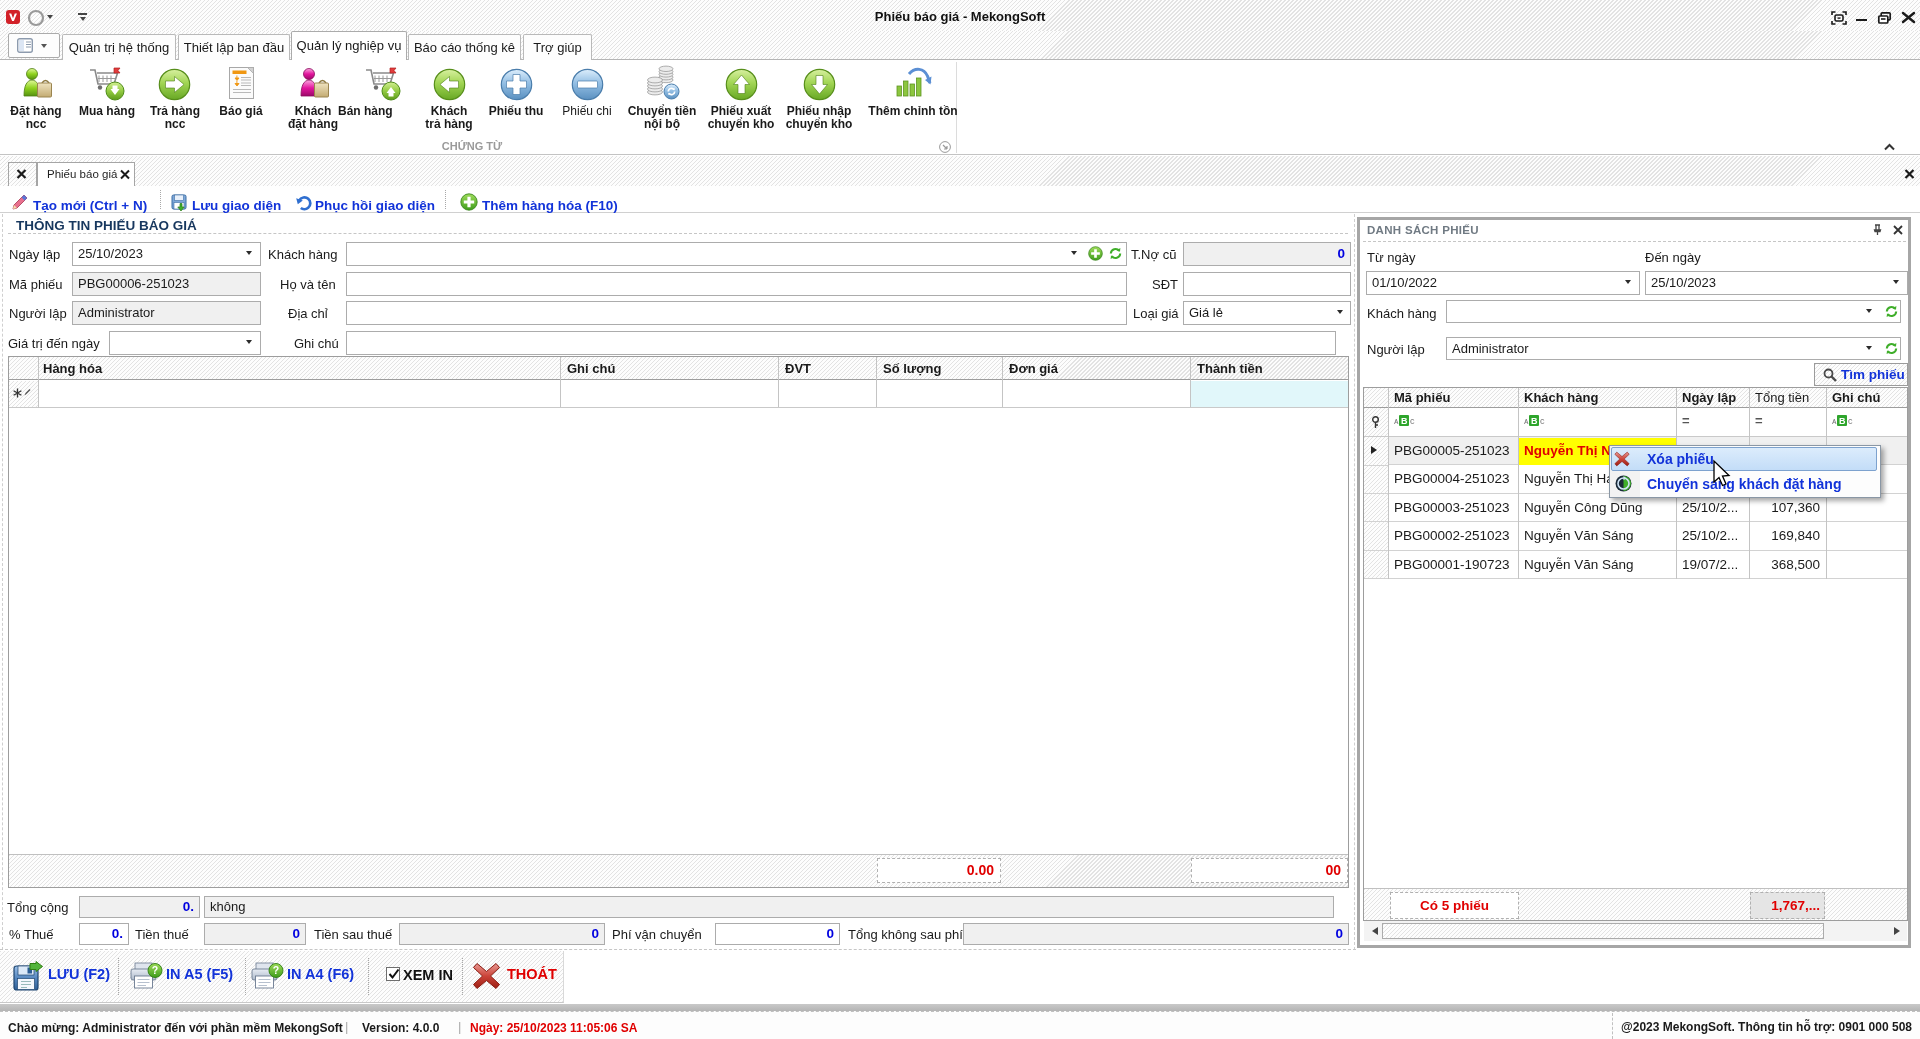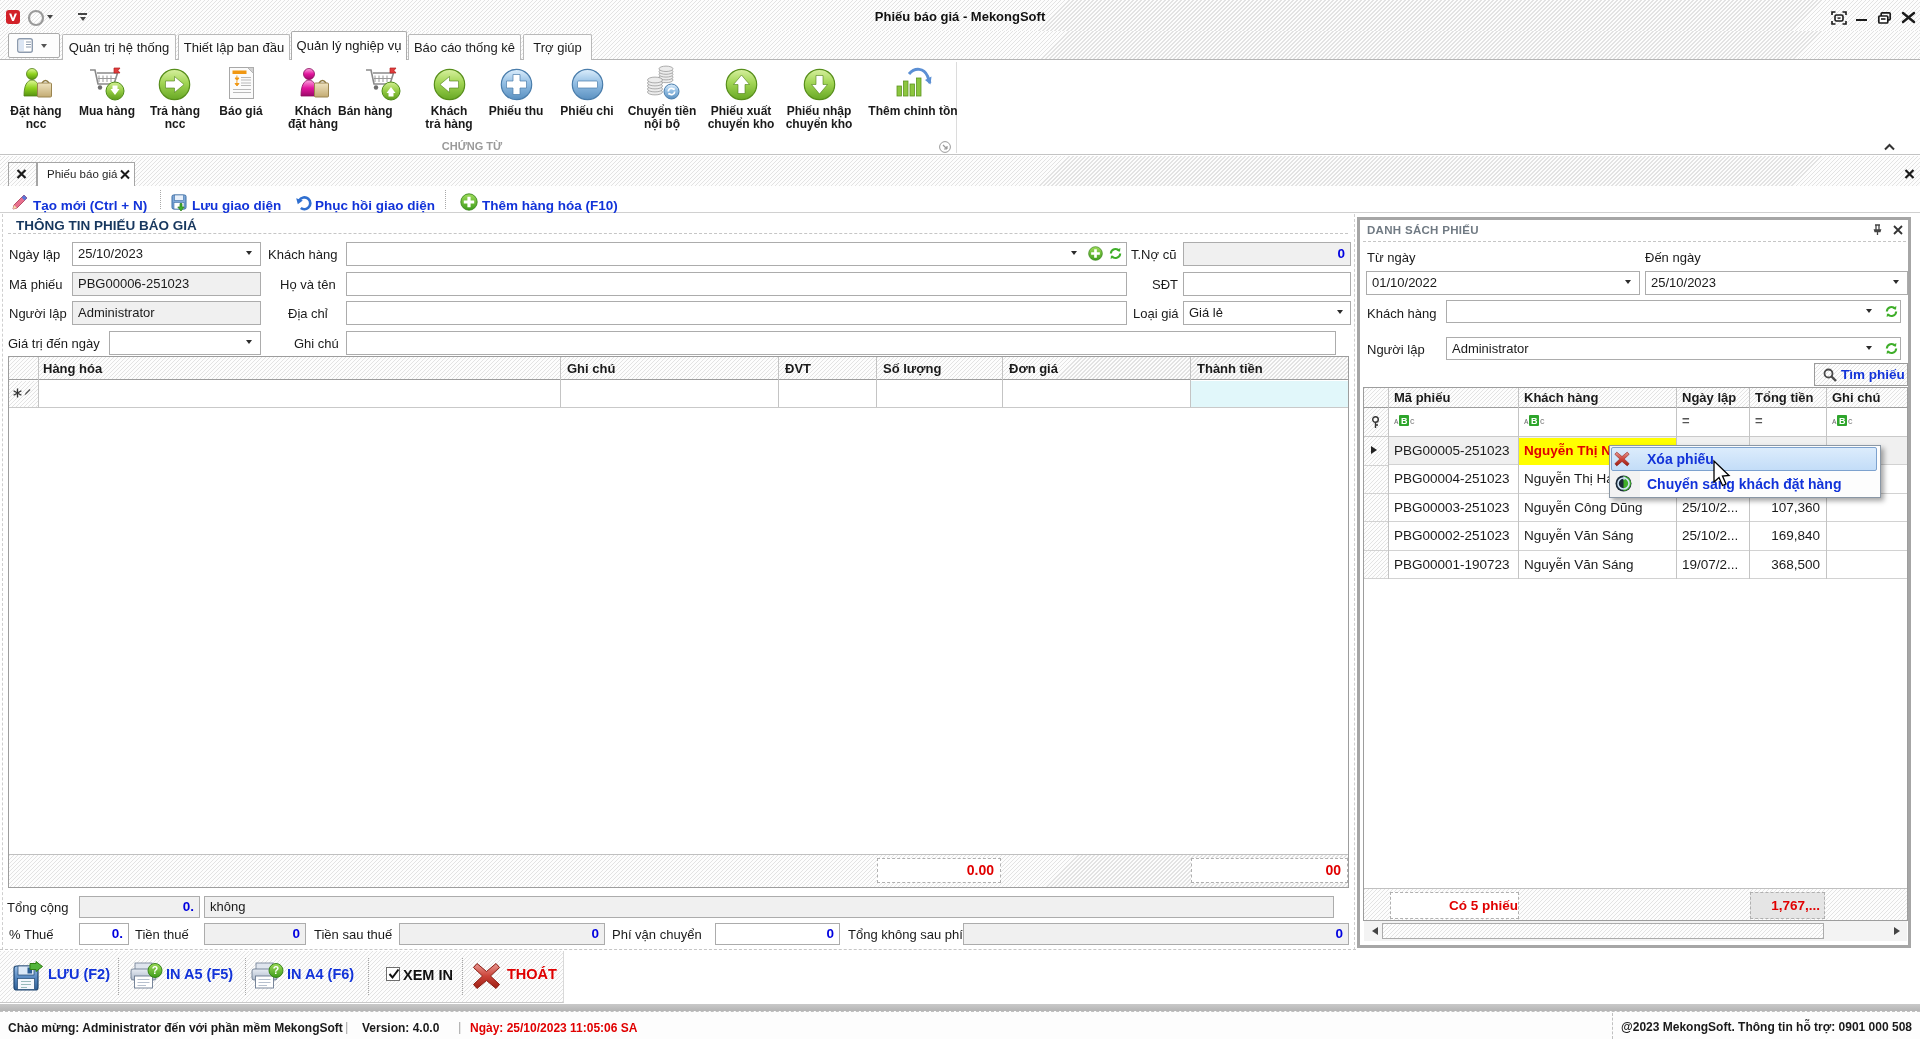--- a/index.html
+++ b/index.html
@@ -163,21 +163,21 @@
         </linearGradient>
       </defs>
       <circle cx="16.5" cy="16.5" r="15.2" fill="url(#bc)" stroke="#4a7dab" stroke-width="1.2"></circle>
       <path d="M13 6.5 h7 v6.5 h6.5 v7 h-6.5 v6.5 h-7 v-6.5 h-6.5 v-7 h6.5 z" fill="#fff" stroke="#4a7dab" stroke-width="0.7"></path>
     </svg>
 <div class="abs" style="left:471px;top:105px;width:90px;text-align:center;font-size:12px;font-weight:bold;line-height:13px">Phiếu thu</div>
 <svg class="abs" style="left:571px;top:68px" width="33" height="33" viewBox="0 0 33 33">
       <circle cx="16.5" cy="16.5" r="15.2" fill="url(#bc)" stroke="#4a7dab" stroke-width="1.2"></circle>
       <rect x="6.5" y="13" width="20" height="7" rx="1" fill="#fff" stroke="#4a7dab" stroke-width="0.7"></rect>
     </svg>
-<div class="abs" style="left:542px;top:105px;width:90px;text-align:center;font-size:12px;font-weight:bold;line-height:13px">Phiếu chi</div>
+<div class="abs" style="left:542px;top:105px;width:90px;text-align:center;font-size:12px;font-weight:normal;line-height:13px">Phiếu chi</div>
 <svg class="abs" style="left:646px;top:64px" width="34" height="38" viewBox="0 0 34 38">
       <g fill="#ececec" stroke="#9a9a9a" stroke-width="0.8">
         <ellipse cx="20" cy="16" rx="7" ry="2.7"></ellipse>
         <ellipse cx="20" cy="13.2" rx="7" ry="2.7"></ellipse>
         <ellipse cx="20" cy="10.4" rx="7" ry="2.7"></ellipse>
         <ellipse cx="20" cy="7.6" rx="7" ry="2.7"></ellipse>
         <ellipse cx="20" cy="4.8" rx="7" ry="2.7"></ellipse>
         <ellipse cx="9" cy="28" rx="7.5" ry="2.9"></ellipse>
         <ellipse cx="9" cy="25" rx="7.5" ry="2.9"></ellipse>
         <ellipse cx="9" cy="22" rx="7.5" ry="2.9"></ellipse>
@@ -442,21 +442,21 @@
       <circle cx="5.5" cy="5.5" r="4" fill="none" stroke="#4a4a4a" stroke-width="1.8"></circle>
       <path d="M8.5 8.5 L13 13" stroke="#4a4a4a" stroke-width="2.4"></path>
     </svg>
 <div class="abs bluetx" style="left:1841px;top:367px;font-size:13.5px">Tìm phiếu</div>
 
 <div class="abs" style="left:1363px;top:387px;width:545px;height:534px;border:1px solid #9d9d9d;background:#fff"></div>
 <div class="abs hatch" style="left:1364px;top:388px;width:543px;height:20px;border-bottom:1px solid #9d9d9d"></div>
 <div class="abs" style="left:1394px;top:390px;font-size:13px;font-weight:bold">Mã phiếu</div>
 <div class="abs" style="left:1524px;top:390px;font-size:13px;font-weight:bold">Khách hàng</div>
 <div class="abs" style="left:1682px;top:390px;font-size:13px;font-weight:bold">Ngày lập</div>
-<div class="abs" style="left:1755px;top:390px;font-size:13px;font-weight:bold">Tổng tiền</div>
+<div class="abs" style="left:1755px;top:390px;font-size:13px;font-weight:normal">Tổng tiền</div>
 <div class="abs" style="left:1832px;top:390px;font-size:13px;font-weight:bold">Ghi chú</div>
 
 <div class="abs hatch" style="left:1364px;top:408px;width:24px;height:29px;border-bottom:1px solid #c9c9c9"></div>
 <div class="abs" style="left:1388px;top:408px;width:519px;height:29px;border-bottom:1px solid #c9c9c9"></div>
 <svg class="abs" style="left:1371px;top:416px" width="9" height="13" viewBox="0 0 9 13">
       <circle cx="4.5" cy="3.5" r="2.8" fill="none" stroke="#333" stroke-width="1.4"></circle>
       <path d="M4.5 6.5 V12 M4.5 9 H7" stroke="#333" stroke-width="1.4"></path>
     </svg>
 <div class="abs" style="left:1394px;top:415px;font-size:9px;color:#777">ᴀ<span style="display:inline-block;background:#2ea52c;color:#fff;font-size:9px;font-weight:bold;padding:0.5px 2px;border-radius:1px;margin:0 0.5px">B</span>ᴄ</div>
 <div class="abs" style="left:1524px;top:415px;font-size:9px;color:#777">ᴀ<span style="display:inline-block;background:#2ea52c;color:#fff;font-size:9px;font-weight:bold;padding:0.5px 2px;border-radius:1px;margin:0 0.5px">B</span>ᴄ</div>
@@ -497,21 +497,21 @@
 <div class="abs" style="left:1371px;top:446px;width:0;height:0;border:4.5px solid transparent;border-left:6.5px solid #222"></div>
 </div>
 
 <div class="abs" style="left:1388px;top:388px;width:1px;height:191px;background:#c4c4c4"></div>
 <div class="abs" style="left:1518px;top:388px;width:1px;height:191px;background:#c4c4c4"></div>
 <div class="abs" style="left:1676px;top:388px;width:1px;height:191px;background:#c4c4c4"></div>
 <div class="abs" style="left:1749px;top:388px;width:1px;height:191px;background:#c4c4c4"></div>
 <div class="abs" style="left:1826px;top:388px;width:1px;height:191px;background:#c4c4c4"></div>
 
 <div class="abs hatch" style="left:1364px;top:888px;width:543px;height:32px;border-top:1px solid #c0c0c0"></div>
-<div class="abs" style="left:1390px;top:892px;width:129px;height:27px;background:#fff;border:1px dashed #b0b0b0;font-size:13.5px;font-weight:bold;color:#e00000;text-align:right;line-height:25px">Có 5 phiếu</div>
+<div class="abs" style="left:1390px;top:892px;width:129px;height:27px;background:#fff;border:1px dashed #b0b0b0;font-size:13.5px;font-weight:bold;color:#e00000;text-align:center;line-height:25px">Có 5 phiếu</div>
 <div class="abs" style="left:1750px;top:892px;width:75px;height:27px;background:#e5e5e5;border:1px dashed #b0b0b0;font-size:13.5px;font-weight:bold;color:#e00000;text-align:right;line-height:25px;padding-right:4px">1,767,...</div>
 
 <div class="abs" style="left:1364px;top:921px;width:543px;height:20px;background:#f3f3f3"></div>
 <div class="abs" style="left:1368px;top:927px;width:0;height:0;border:4.5px solid transparent;border-right:6px solid #444"></div>
 <div class="abs" style="left:1894px;top:927px;width:0;height:0;border:4.5px solid transparent;border-left:6px solid #444"></div>
 <div class="abs hatch" style="left:1382px;top:923px;width:442px;height:16px;border:1px solid #ababab"></div>
 </div>
 <div id="overlay">
 <div class="abs" style="left:1609px;top:445px;width:272px;height:53px;background:#fdfdfd;border:1px solid #8a97a5;box-shadow:3px 3px 5px rgba(0,0,0,0.35)"></div>
 <div class="abs" style="left:1610px;top:446px;width:30px;height:51px;background:#f2f2f2"></div>

